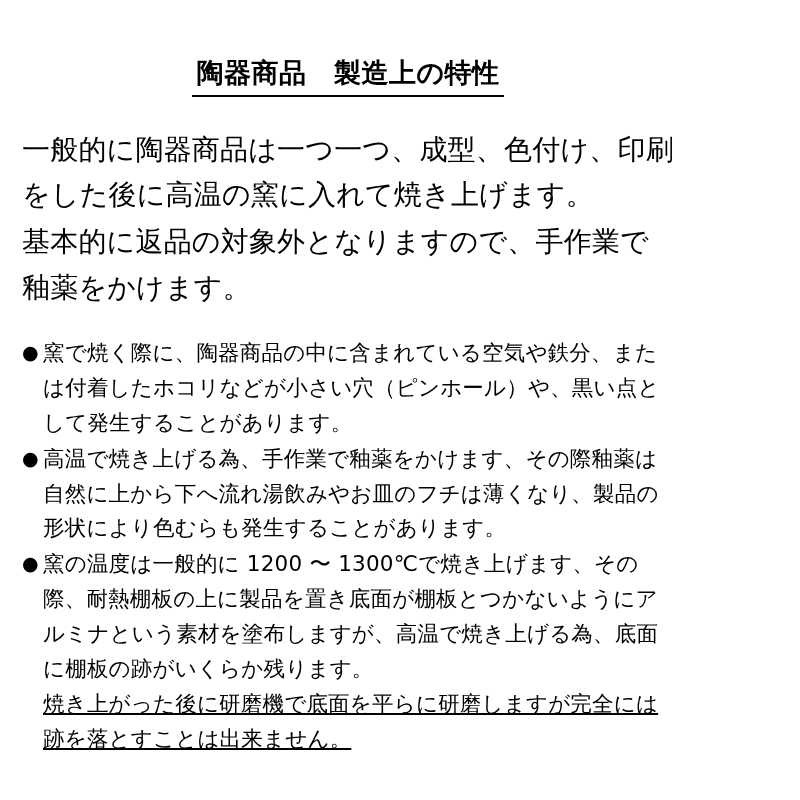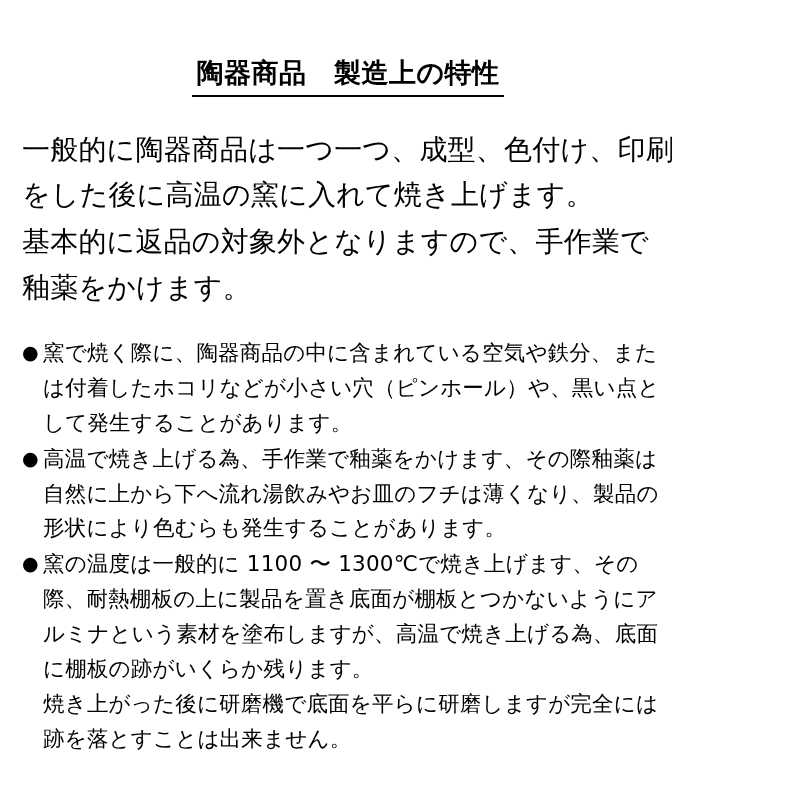--- a/index.html
+++ b/index.html
@@ -63,20 +63,21 @@
   }
   .bullet .btext {
     flex: 1 1 auto;
   }
   .subpara {
     font-size: 21.5px;
     line-height: 1.62;
     letter-spacing: 0.2px;
     margin-left: 21px;
     margin-top: 1px;
+    text-decoration: underline;
   }
 </style>
 </head>
 <body>
 
 <div class="page">
 
   <div class="title-wrap">
     <span class="title">陶器商品　製造上の特性</span>
   </div>
@@ -93,20 +94,20 @@
       <span class="btext">窯で焼く際に、陶器商品の中に含まれている空気や鉄分、または付着したホコリなどが小さい穴（ピンホール）や、黒い点として発生することがあります。</span>
     </div>
 
     <div class="bullet">
       <span class="marker">●</span>
       <span class="btext">高温で焼き上げる為、手作業で釉薬をかけます、その際釉薬は自然に上から下へ流れ湯飲みやお皿のフチは薄くなり、製品の形状により色むらも発生することがあります。</span>
     </div>
 
     <div class="bullet">
       <span class="marker">●</span>
-      <span class="btext">窯の温度は一般的に 1100 〜 1300℃で焼き上げます、その際、耐熱棚板の上に製品を置き底面が棚板とつかないようにアルミナという素材を塗布しますが、高温で焼き上げる為、底面に棚板の跡がいくらか残ります。</span>
+      <span class="btext">窯の温度は一般的に 1200 〜 1300℃で焼き上げます、その際、耐熱棚板の上に製品を置き底面が棚板とつかないようにアルミナという素材を塗布しますが、高温で焼き上げる為、底面に棚板の跡がいくらか残ります。</span>
     </div>
 
     <div class="subpara">焼き上がった後に研磨機で底面を平らに研磨しますが完全には跡を落とすことは出来ません。</div>
 
   </div>
 
 </div>
 
 </body></html>

